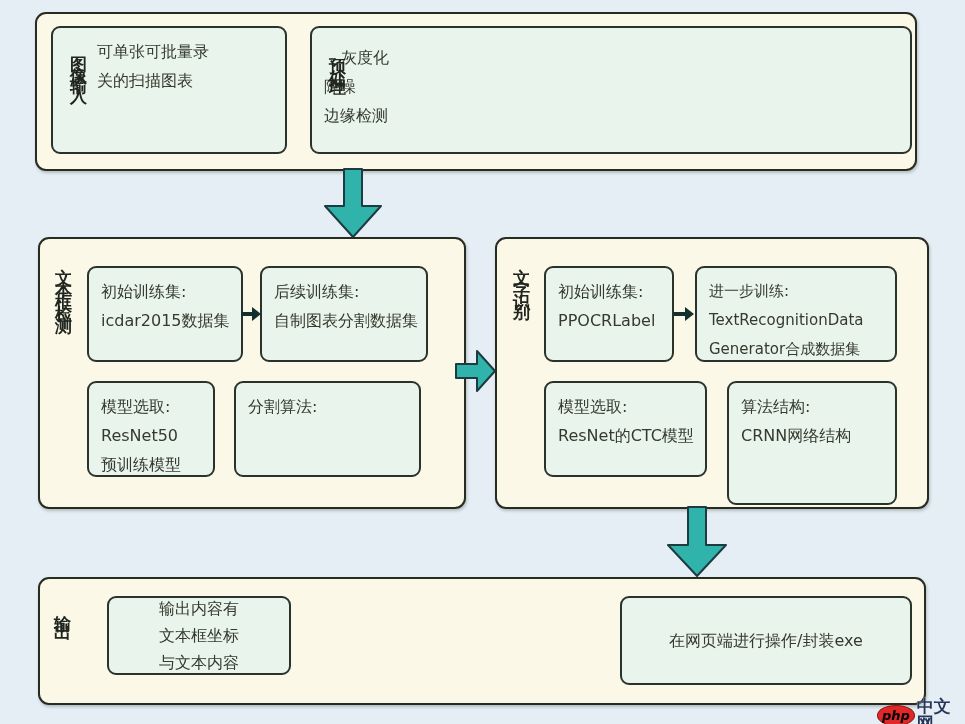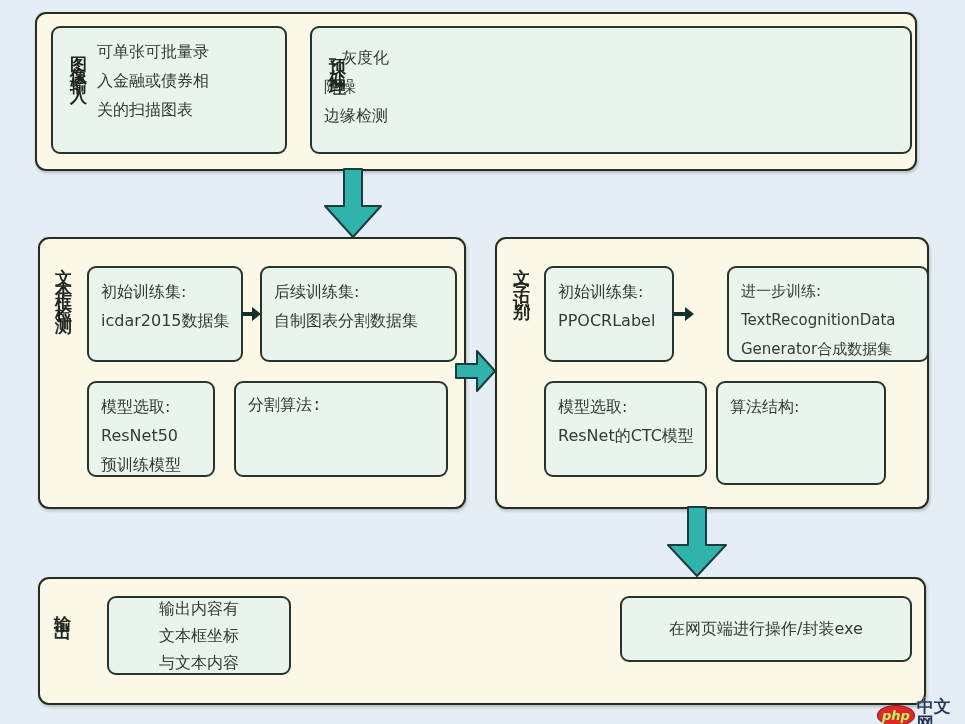--- a/index.html
+++ b/index.html
@@ -46,38 +46,37 @@
   }
   .arrow{position:absolute;}
   .watermark{
     position:absolute;left:877px;top:698px;
     display:flex;align-items:center;gap:2px;
   }
   .php-logo{
     width:40px;height:21px;border-radius:50%;
     background:#e02828;border:1px solid #8e1414;
     display:flex;align-items:center;justify-content:center;
-    color:#bef264;font-weight:bold;font-style:italic;font-size:13px;
+    color:#000000;font-weight:bold;font-style:italic;font-size:13px;
     line-height:1;box-sizing:border-box;
   }
   .wm-text{
     font-weight:bold;font-size:17px;color:#25365a;
     text-shadow:0 0 1px #ffffff;
     line-height:1;
   }
 </style>
 </head>
 <body>
 
 <div class="panel" style="left:35px;top:12px;width:878px;height:155px;">
   <div class="gbox" style="left:14px;top:12px;width:236px;height:128px;">
     <div class="vlabel ls10" style="left:5px;top:6px;position:relative;float:left;">图像输入</div>
     <div style="margin-left:32px;">
       <div class="ln">可单张可批量录</div>
-      <div class="ln">入金融或债券相</div>
       <div class="ln">关的扫描图表</div>
     </div>
   </div>
   <div class="gbox" style="left:273px;top:12px;width:602px;height:128px;">
     <div class="vlabel ls10" style="left:5px;top:8px;position:relative;float:left;">预处理</div>
     <div style="padding-top:6px;">
       <div class="ln">灰度化</div>
       <div class="ln">降噪</div>
       <div class="ln">边缘检测</div>
     </div>
@@ -90,73 +89,74 @@
 
 <div class="panel" style="left:38px;top:237px;width:424px;height:268px;">
   <div class="vlabel ls12" style="left:15px;top:16px;">文本框检测</div>
   <div class="gbox" style="left:47px;top:27px;width:156px;height:96px;">
     <div class="ln">初始训练集:</div>
     <div class="ln">icdar2015数据集</div>
   </div>
   <svg class="arrow" style="left:201px;top:67px;" width="21" height="16" viewBox="0 0 21 16">
     <polygon points="0,6 11,6 11,1 20,8 11,15 11,10 0,10" fill="#14302c"></polygon>
   </svg>
-  <div class="gbox" style="left:220px;top:27px;width:197px;height:96px;">
+  <div class="gbox" style="left:220px;top:27px;width:168px;height:96px;">
     <div class="ln">后续训练集:</div>
     <div class="ln">自制图表分割数据集</div>
   </div>
   <div class="gbox" style="left:47px;top:142px;width:128px;height:96px;">
     <div class="ln">模型选取:</div>
     <div class="ln">ResNet50</div>
     <div class="ln">预训练模型</div>
   </div>
-  <div class="gbox" style="left:194px;top:142px;width:214px;height:96px;font-family:Liberation Mono, monospace;">
+  <div class="gbox" style="left:194px;top:142px;width:187px;height:96px;">
     <div class="ln">分割算法:</div>
   </div>
 </div>
 
 <svg class="arrow" style="left:455px;top:349px;" width="42" height="44" viewBox="0 0 42 44">
   <polygon points="1,15 22,15 22,2 40,22 22,42 22,29 1,29" fill="#2fb3ab" stroke="#1d3b40" stroke-width="2" stroke-linejoin="round"></polygon>
 </svg>
 
 <div class="panel" style="left:495px;top:237px;width:430px;height:268px;">
   <div class="vlabel ls12" style="left:16px;top:16px;">文字识别</div>
   <div class="gbox" style="left:47px;top:27px;width:130px;height:96px;">
     <div class="ln">初始训练集:</div>
     <div class="ln">PPOCRLabel</div>
   </div>
   <svg class="arrow" style="left:177px;top:67px;" width="21" height="16" viewBox="0 0 21 16">
     <polygon points="0,6 11,6 11,1 20,8 11,15 11,10 0,10" fill="#14302c"></polygon>
   </svg>
-  <div class="gbox" style="left:198px;top:27px;width:202px;height:96px;font-size:15px;margin-left:32px;">
+  <div class="gbox" style="left:198px;top:27px;width:202px;height:96px;font-size:15px;">
     <div class="ln">进一步训练:</div>
     <div class="ln">TextRecognitionData</div>
     <div class="ln">Generator合成数据集</div>
   </div>
   <div class="gbox" style="left:47px;top:142px;width:163px;height:96px;">
     <div class="ln">模型选取:</div>
     <div class="ln">ResNet的CTC模型</div>
   </div>
-  <div class="gbox" style="left:219px;top:142px;width:170px;height:104px;">
+  <div class="gbox" style="left:230px;top:142px;width:170px;height:124px;">
     <div class="ln">算法结构:</div>
+    <div class="ln">CRNN网络结构</div>
   </div>
 </div>
 
 <svg class="arrow" style="left:665px;top:506px;" width="64" height="72" viewBox="0 0 64 72">
   <polygon points="23,1 41,1 41,39 61,39 32,70 3,39 23,39" fill="#2fb3ab" stroke="#1d3b40" stroke-width="2" stroke-linejoin="round"></polygon>
 </svg>
 
 <div class="panel" style="left:38px;top:577px;width:884px;height:124px;">
   <div class="vlabel ls8" style="left:14px;top:22px;">输出</div>
   <div class="gbox centered" style="left:67px;top:17px;width:184px;height:79px;line-height:27px;">
     <div class="ln">输出内容有</div>
     <div class="ln">文本框坐标</div>
     <div class="ln">与文本内容</div>
   </div>
-  <div class="gbox centered" style="left:580px;top:17px;width:292px;height:66px;">
+  <div class="gbox centered" style="left:580px;top:17px;width:292px;height:89px;">
     <div class="ln">在网页端进行操作/封装exe</div>
   </div>
 </div>
 
 <div class="watermark">
   <div class="php-logo">php</div>
   <div class="wm-text">中文网</div>
 </div>
 
 </body></html>

